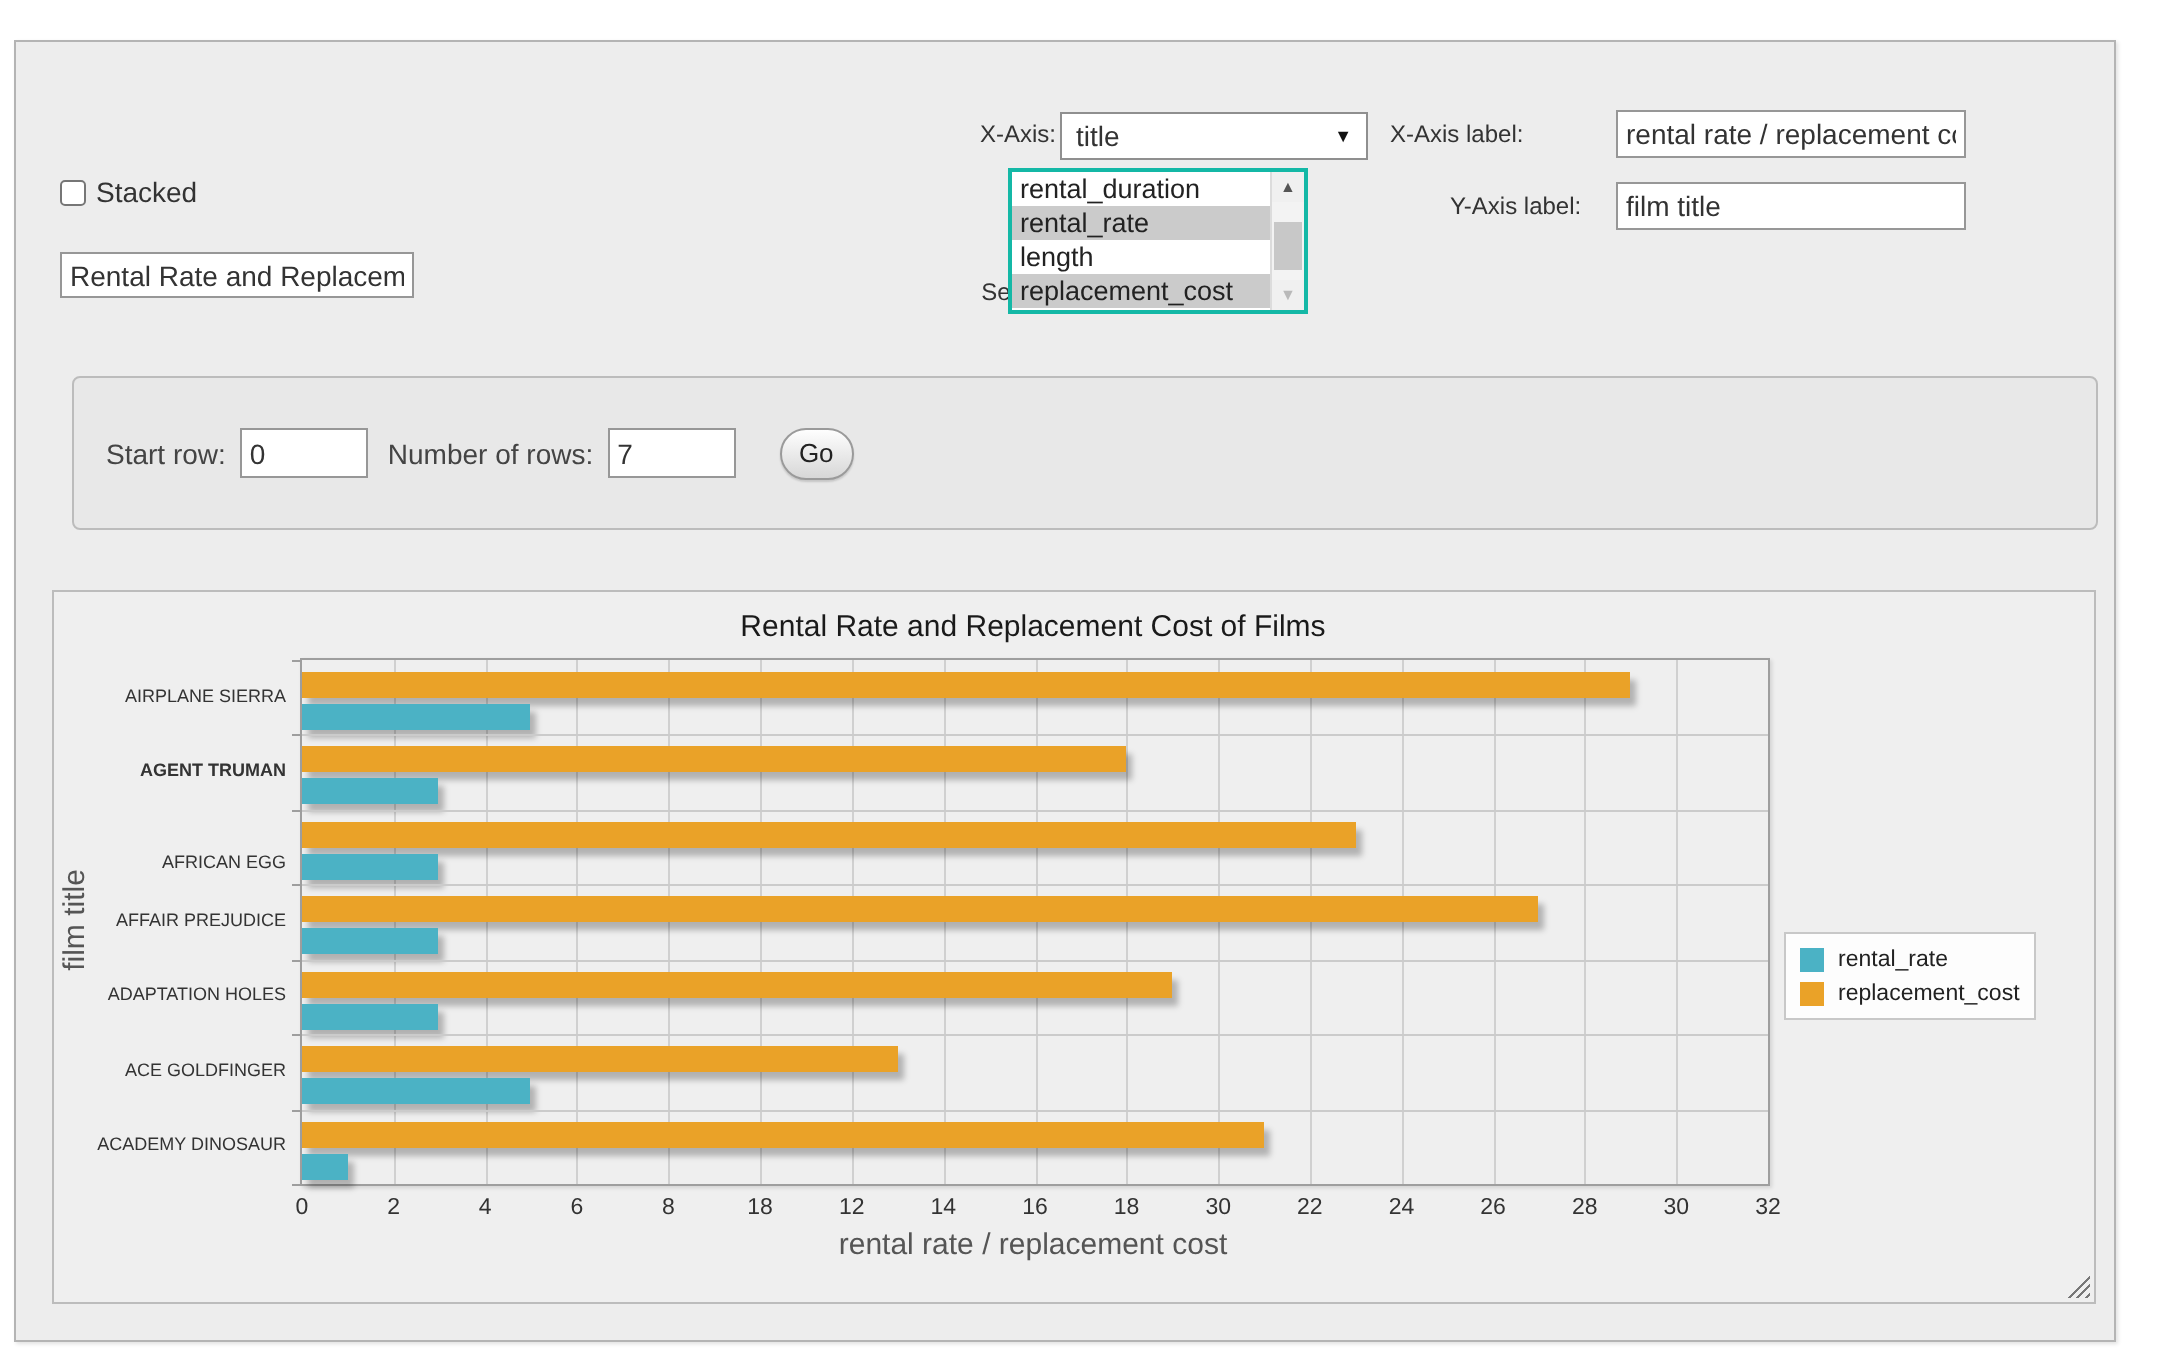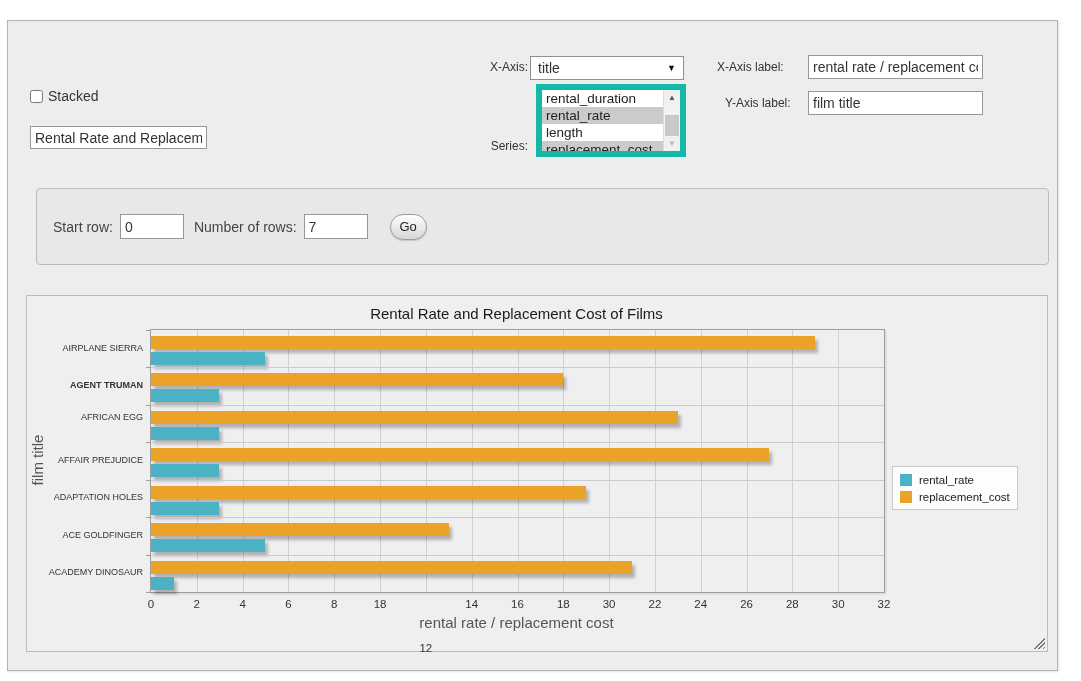--- a/index.html
+++ b/index.html
@@ -25,22 +25,22 @@
   .title-input { position:absolute; left:30px; top:126px; width:177px; height:23px; z-index:2; }
 
   .lbl { position:absolute; font-size:12px; color:#333; z-index:2; }
   .lbl.right { text-align:right; }
 
   .select-box { position:absolute; left:530px; top:56px; width:154px; height:24px; z-index:2;
     box-sizing:border-box; background:#fff; border:1px solid #8f8f8f;
     display:flex; align-items:center; padding:0 7px; font-size:14px; color:#333; cursor:default; }
   .select-box .arrow { margin-left:auto; font-size:9px; color:#111; }
 
-  .series-list { position:absolute; left:536px; top:84px; width:150px; height:73px; z-index:2;
-    box-sizing:border-box; background:#fff; border:6px solid #14b8a6; }
+  .series-list { position:absolute; left:504px; top:84px; width:150px; height:73px; z-index:2;
+    box-sizing:border-box; background:#fff; border:2px solid #14b8a6; }
   .series-options { position:absolute; left:0; top:0; right:17px; bottom:0; overflow:hidden; }
   .series-options .option { height:17px; line-height:17px; padding:0 4px; font-size:13.5px; color:#222;
     white-space:nowrap; cursor:default; }
   .series-options .option.selected { background:#cbcbcb; }
   .sb { position:absolute; top:0; right:0; width:17px; height:100%; background:#f3f3f3;
     border-left:1px solid #dcdcdc; box-sizing:border-box; }
   .sb-btn { position:absolute; left:0; width:100%; height:15px; display:flex; align-items:center;
     justify-content:center; font-size:8px; color:#555; background:#f0f0f0; }
   .sb-btn.up { top:0; }
   .sb-btn.down { bottom:0; color:#b9b9b9; }
@@ -113,21 +113,21 @@
         <div class="option">length</div>
         <div class="option selected">replacement_cost</div>
       </div>
     <div class="sb">
       <div class="sb-btn up">▲</div>
       <div class="sb-thumb"></div>
       <div class="sb-btn down">▼</div>
     </div>
   </div>
 
-  <span class="lbl" style="left:717px; top:60px;">X-Axis label:</span>
+  <span class="lbl" style="left:695px; top:60px;">X-Axis label:</span>
   <input type="text" class="axis-input" style="left: 808px; top: 55px;" value="rental rate / replacement cost">
 
   <span class="lbl" style="left:725px; top:96px;">Y-Axis label:</span>
   <input type="text" class="axis-input" style="left: 808px; top: 91px;" value="film title">
 
   <div class="rows-panel">
     <div class="rows-inner">
       <span>Start row:</span>
       <input type="text" class="fld" value="0" style="">
       <span>Number of rows:</span>
@@ -144,21 +144,21 @@
         <div class="xtick" style="left: 45.8125px;">2</div>
         <div class="vline" style="left: 91.625px;"></div>
         <div class="xtick" style="left: 91.625px;">4</div>
         <div class="vline" style="left: 137.438px;"></div>
         <div class="xtick" style="left: 137.438px;">6</div>
         <div class="vline" style="left: 183.25px;"></div>
         <div class="xtick" style="left: 183.25px;">8</div>
         <div class="vline" style="left: 229.062px;"></div>
         <div class="xtick" style="left: 229.062px;">18</div>
         <div class="vline" style="left: 274.875px;"></div>
-        <div class="xtick" style="left: 274.875px; margin-top: 44px;">12</div>
+        <div class="xtick" style="left: 274.875px;">12</div>
         <div class="vline" style="left: 320.688px;"></div>
         <div class="xtick" style="left: 320.688px;">14</div>
         <div class="vline" style="left: 366.5px;"></div>
         <div class="xtick" style="left: 366.5px;">16</div>
         <div class="vline" style="left: 412.312px;"></div>
         <div class="xtick" style="left: 412.312px;">18</div>
         <div class="vline" style="left: 458.125px;"></div>
         <div class="xtick" style="left: 458.125px;">30</div>
         <div class="vline" style="left: 503.938px;"></div>
         <div class="xtick" style="left: 503.938px;">22</div>
@@ -175,21 +175,21 @@
         <div class="cat-label" style="top: 12.7143px;">AIRPLANE SIERRA</div>
         <div class="bar" style="top: 6px; width: 664.052px; background: rgb(234, 162, 40);"></div>
         <div class="bar" style="top: 22px; width: 114.302px; background: rgb(75, 178, 197);"></div>
         <div class="hline" style="top: 37.4286px;"></div>
         <div class="ydash" style="top: 37.4286px;"></div>
         <div class="cat-label" style="top: 50.1429px; font-weight: bold;">AGENT TRUMAN</div>
         <div class="bar" style="top: 43.4286px; width: 412.083px; background: rgb(234, 162, 40);"></div>
         <div class="bar" style="top: 59.4286px; width: 68.4897px; background: rgb(75, 178, 197);"></div>
         <div class="hline" style="top: 74.8571px;"></div>
         <div class="ydash" style="top: 74.8571px;"></div>
-        <div class="cat-label" style="top: 82px;">AFRICAN EGG</div>
+        <div class="cat-label" style="top: 96px;">AFRICAN EGG</div>
         <div class="bar" style="top: 80.8571px; width: 526.615px; background: rgb(234, 162, 40);"></div>
         <div class="bar" style="top: 96.8571px; width: 68.4897px; background: rgb(75, 178, 197);"></div>
         <div class="hline" style="top: 112.286px;"></div>
         <div class="ydash" style="top: 112.286px;"></div>
         <div class="cat-label" style="top: 125px;">AFFAIR PREJUDICE</div>
         <div class="bar" style="top: 118.286px; width: 618.24px; background: rgb(234, 162, 40);"></div>
         <div class="bar" style="top: 134.286px; width: 68.4897px; background: rgb(75, 178, 197);"></div>
         <div class="hline" style="top: 149.714px;"></div>
         <div class="ydash" style="top: 149.714px;"></div>
         <div class="cat-label" style="top: 162.429px;">ADAPTATION HOLES</div>

